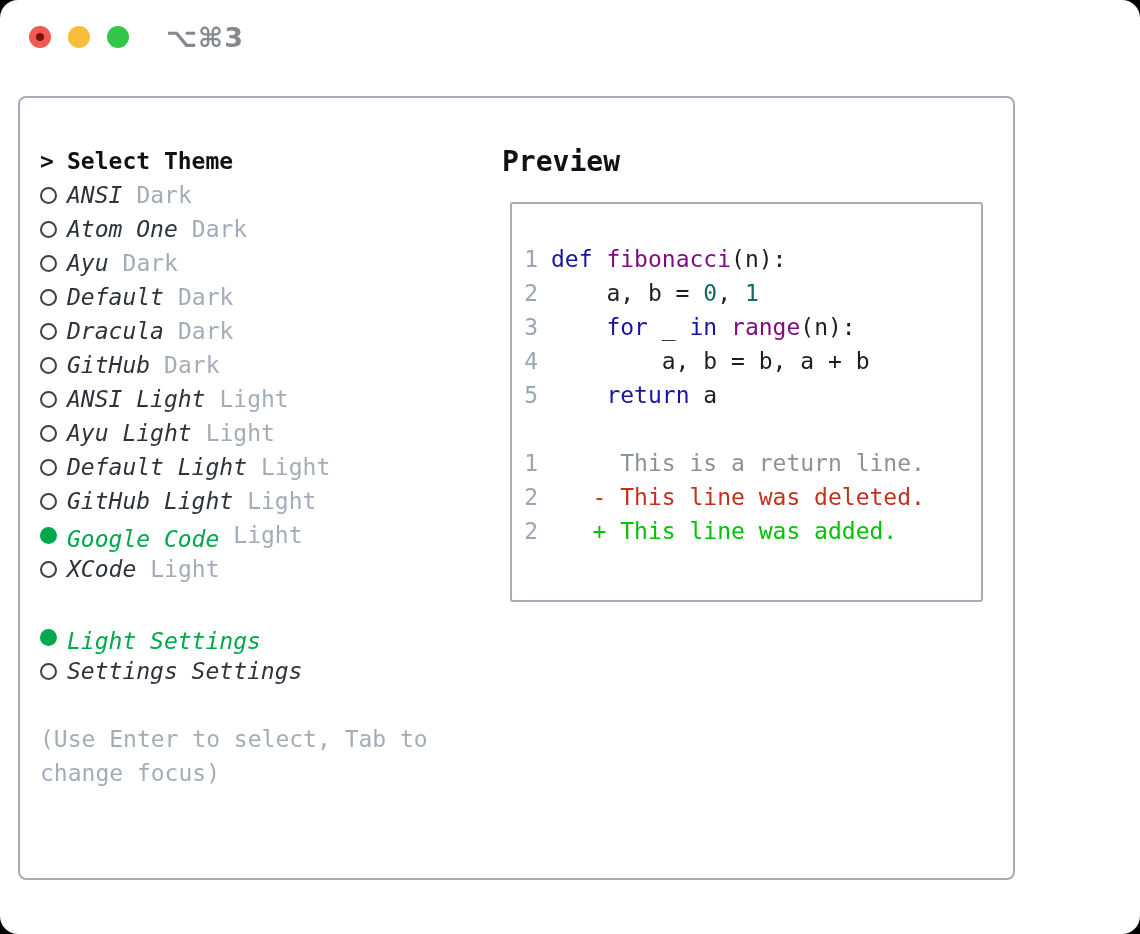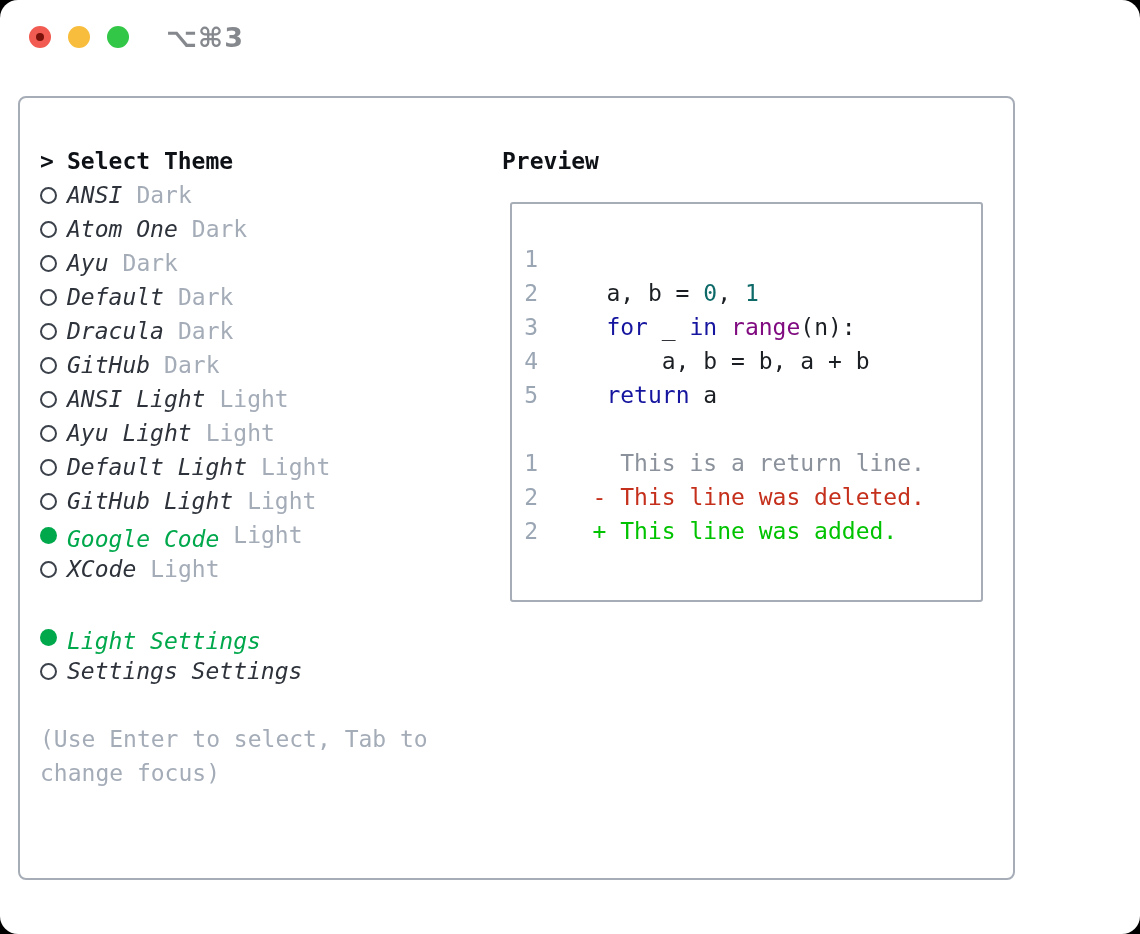--- a/index.html
+++ b/index.html
@@ -41,21 +41,21 @@
   .hdr{font-weight:bold; color:var(--heading_black);}
   .radio{width:13px; height:13px; border:2px solid #3c424b; border-radius:50%; display:inline-block;}
   .radio.on{width:17px; height:17px; border:none; background:var(--accent_green);}
   .tname{color:var(--text_dark);font-style:italic;}
   .row.sel .tname{color:var(--accent_green);margin-top:8px;}
   .tvar{color:var(--muted_gray); margin-left:14px;}
   .spacer{height:34px;}
   .applyhdr{color:var(--heading_black);}
   .hint{color:var(--muted_gray);}
   
-  .preview-title{position:absolute; left:482px; top:46px; font-size:23px; font-weight:bold; color:var(--heading_black); height:34px; display:flex; align-items:center;}
+  .preview-title{position:absolute; left:482px; top:46px; font-size:28px; font-weight:bold; color:var(--heading_black); height:34px; display:flex; align-items:center;}
   .preview-box{
     position:absolute; left:490px; top:104px; width:473px; height:400px;
     border:2px solid var(--border_gray); border-radius:3px; background:#fff;
     padding:38px 0 0 12px; box-sizing:border-box; font-size:23px;
   }
   .pline{height:34px; display:flex; align-items:center; white-space:pre;}
   .lnum{display:inline-block; width:14px; flex:0 0 14px; text-align:right; color:var(--line_number); margin-right:13px;}
   .lcontent{white-space:pre;}
   .tk-pl{color:#1b1f23;}
   .tk-kw{color:var(--keyword_blue);}
@@ -111,21 +111,21 @@
 
       <div class="spacer"></div>
 
       <div class="row hint">(Use Enter to select, Tab to</div>
       <div class="row hint">change focus)</div>
     </div>
 
     <div class="preview-title">Preview</div>
 
     <div class="preview-box">
-        <div class="pline"><span class="lnum">1</span></div>
+        <div class="pline"><span class="lnum">1</span><span class="lcontent"><span class="tk-kw">def</span><span class="tk-pl"> </span><span class="tk-fn">fibonacci</span><span class="tk-pl">(n):</span></span></div>
         <div class="pline"><span class="lnum">2</span><span class="lcontent"><span class="tk-pl">    a, b = </span><span class="tk-lit">0</span><span class="tk-pl">, </span><span class="tk-lit">1</span></span></div>
         <div class="pline"><span class="lnum">3</span><span class="lcontent"><span class="tk-pl">    </span><span class="tk-kw">for</span><span class="tk-pl"> _ </span><span class="tk-kw">in</span><span class="tk-pl"> </span><span class="tk-fn">range</span><span class="tk-pl">(n):</span></span></div>
         <div class="pline"><span class="lnum">4</span><span class="lcontent"><span class="tk-pl">        a, b = b, a + b</span></span></div>
         <div class="pline"><span class="lnum">5</span><span class="lcontent"><span class="tk-pl">    </span><span class="tk-kw">return</span><span class="tk-pl"> a</span></span></div>
         <div class="pline"><span class="lnum"></span><span class="lcontent"></span></div>
         <div class="pline"><span class="lnum">1</span><span class="lcontent"><span class="tk-ctx">     This is a return line.</span></span></div>
         <div class="pline"><span class="lnum">2</span><span class="lcontent"><span class="tk-del">   - This line was deleted.</span></span></div>
         <div class="pline"><span class="lnum">2</span><span class="lcontent"><span class="tk-add">   + This line was added.</span></span></div>
       </div>
 

